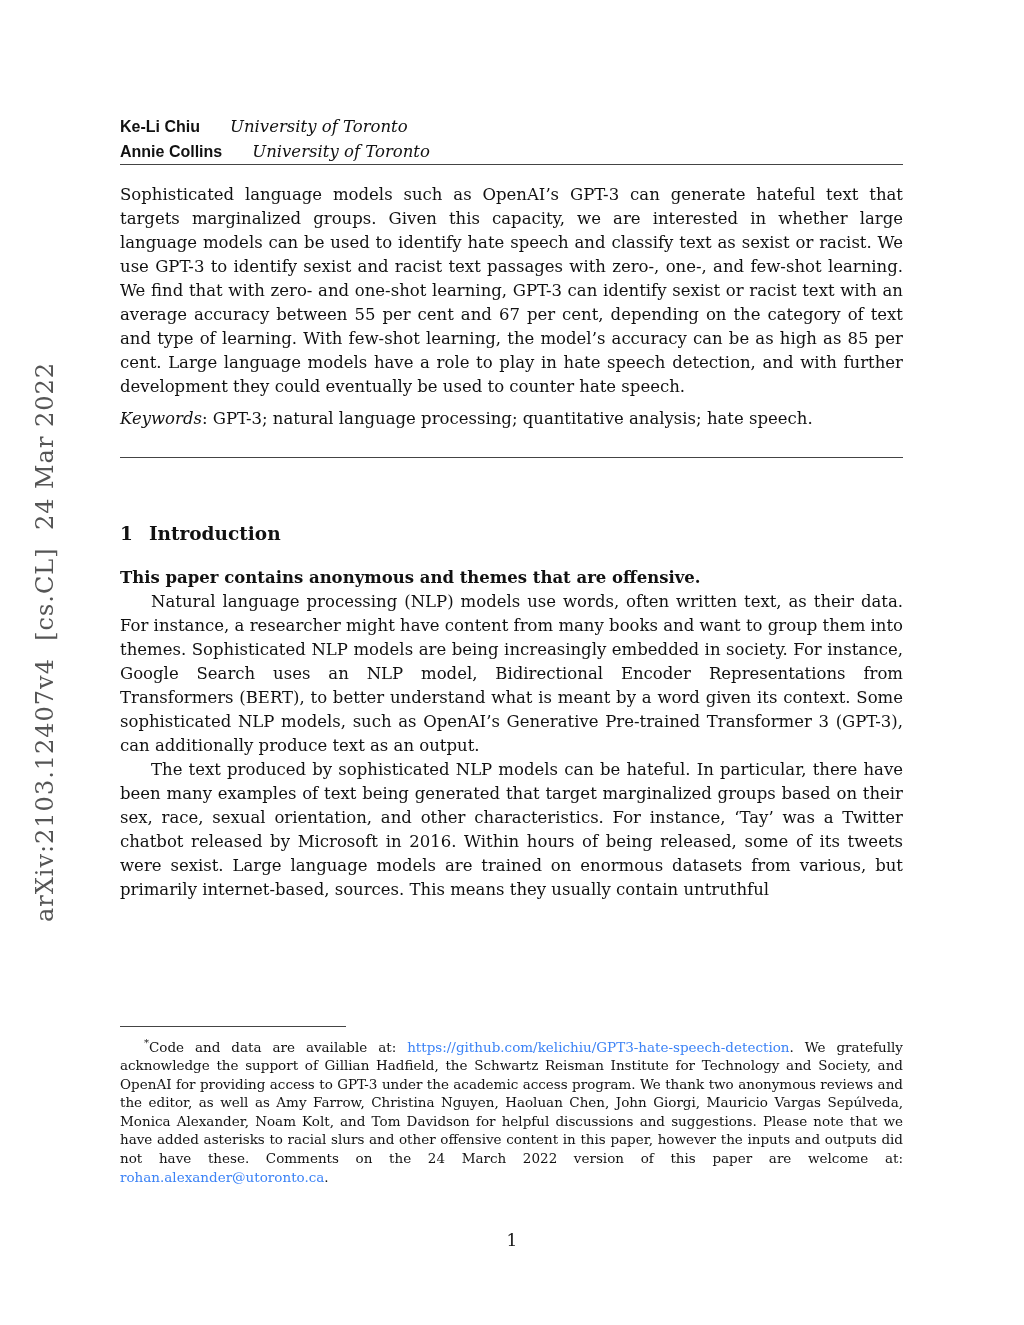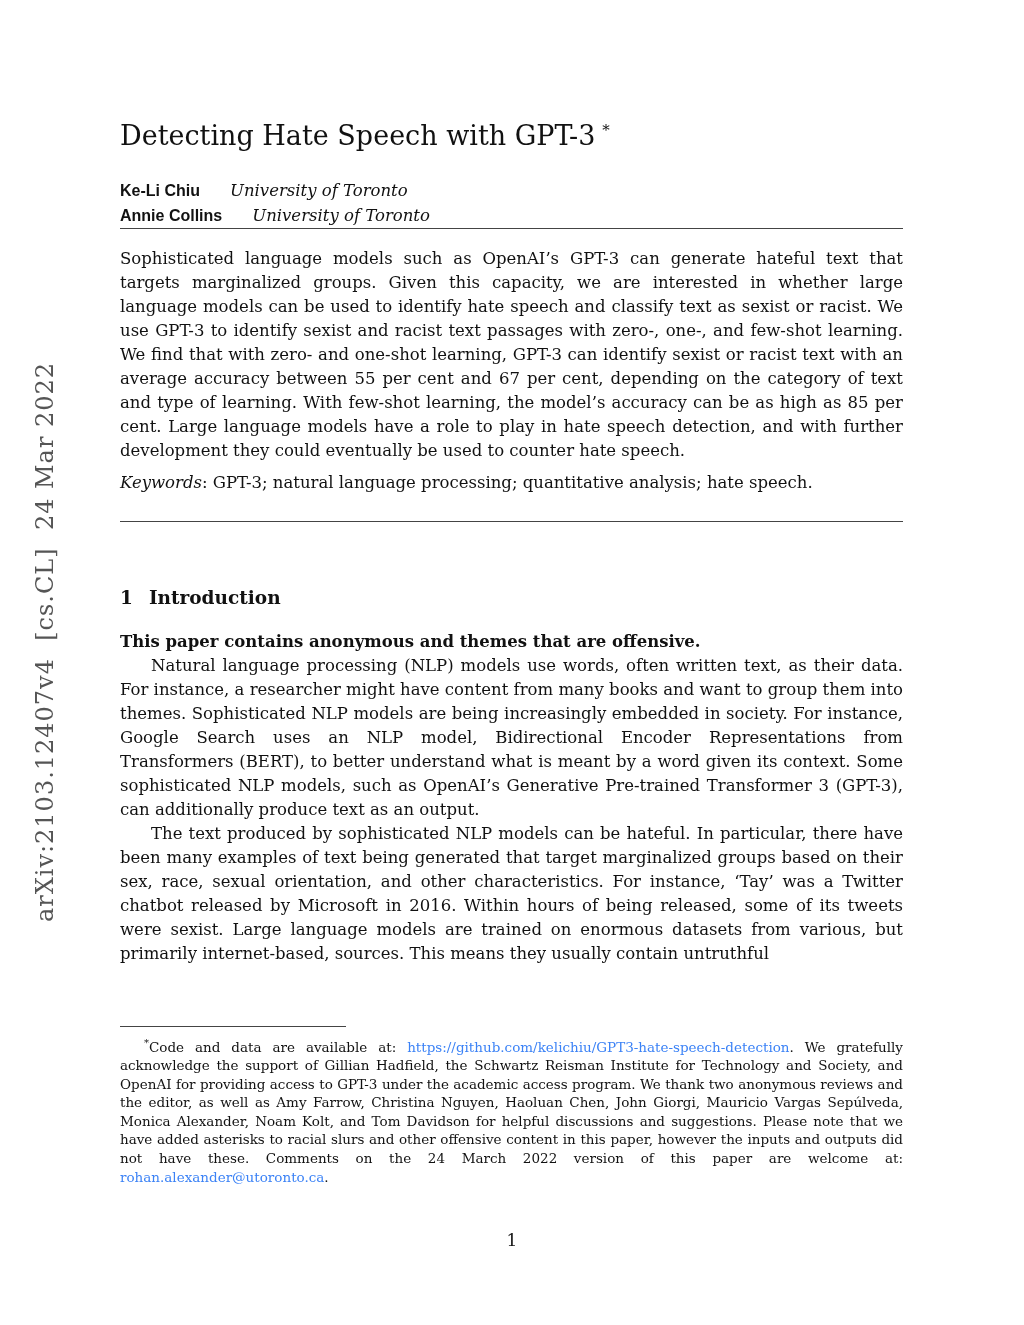--- a/index.html
+++ b/index.html
@@ -123,21 +123,20 @@
 </style>
 </head>
 <body>
 
 <div class="page">
 
   <div class="arxiv-stamp">arXiv:2103.12407v4&nbsp;&nbsp;[cs.CL]&nbsp;&nbsp;24 Mar 2022</div>
 
   <div class="content">
 
-    <h1 class="title"><span>Detecting Hate Speech with GPT-3</span><sup class="title-star">*</sup></h1>
 
     <div class="authors">
       <div class="author-row">
         <span class="author-name">Ke-Li Chiu</span><span class="author-aff">University of Toronto</span>
       </div>
       <div class="author-row">
         <span class="author-name">Annie Collins</span><span class="author-aff">University of Toronto</span>
       </div>
     </div>
 

